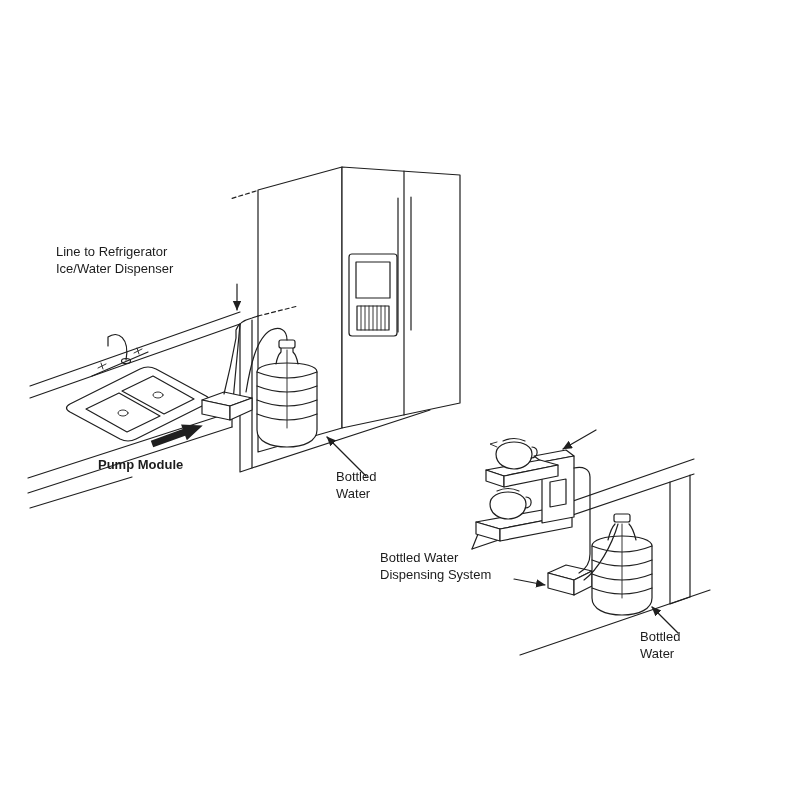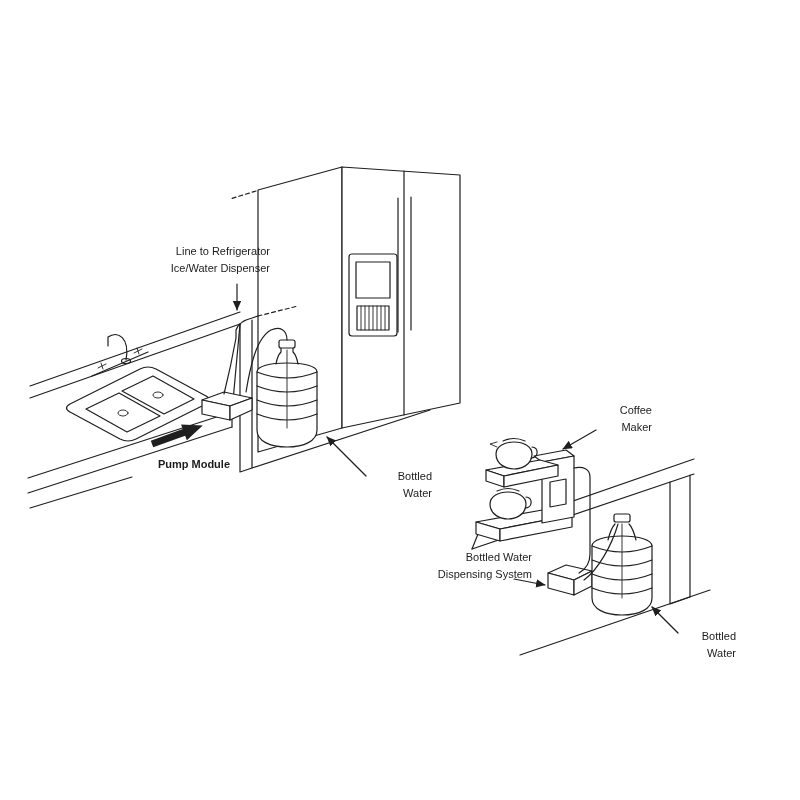--- a/index.html
+++ b/index.html
@@ -4,22 +4,22 @@
 <style>
   html,body{margin:0;padding:0;background:#fff;}
   #stage{position:relative;width:800px;height:800px;background:#fff;overflow:hidden;
          font-family:"Liberation Sans",sans-serif;}
   #art{position:absolute;left:0;top:0;}
   svg *{stroke:#1f1f1f;stroke-width:1.2;fill:none;stroke-linecap:round;stroke-linejoin:round;}
   svg .f{fill:#ffffff;}
   svg .solid{fill:#1f1f1f;stroke:none;}
   svg .thin{stroke-width:0.9;}
   svg .dash{stroke-dasharray:4 3;}
-  .lbl{position:absolute;font-size:11px;line-height:17px;color:#1c1c1c;
-       text-align:right;white-space:pre-line;}
+  .lbl{position:absolute;font-size:13px;line-height:17px;color:#1c1c1c;
+       text-align:left;white-space:pre-line;}
 </style>
 </head>
 <body>
 
 <div id="stage">
 
   <svg id="art" width="800" height="800" viewBox="0 0 800 800">
     <defs>
       <marker id="ah" markerWidth="9" markerHeight="8" refX="7.5" refY="3.5" orient="auto">
         <path d="M0,0 L8,3.5 L0,7 Z" style="fill:#1f1f1f;stroke:none"></path>
@@ -157,21 +157,19 @@
   </svg>
 
   <div class="lbl" style="left:56px;top:243px;width:214px;">Line to Refrigerator
 Ice/Water Dispenser</div>
 
   <div class="lbl" style="left:98px;top:456px;width:132px;font-weight:bold;">Pump Module</div>
 
   <div class="lbl" style="left:336px;top:468px;width:96px;">Bottled
 Water</div>
 
-  <div class="lbl" style="left:576px;top:402px;width:76px;">Coffee
-Maker</div>
 
   <div class="lbl" style="left:380px;top:549px;width:152px;">Bottled Water
 Dispensing System</div>
 
   <div class="lbl" style="left:640px;top:628px;width:96px;">Bottled
 Water</div>
 </div>
 
 </body></html>

